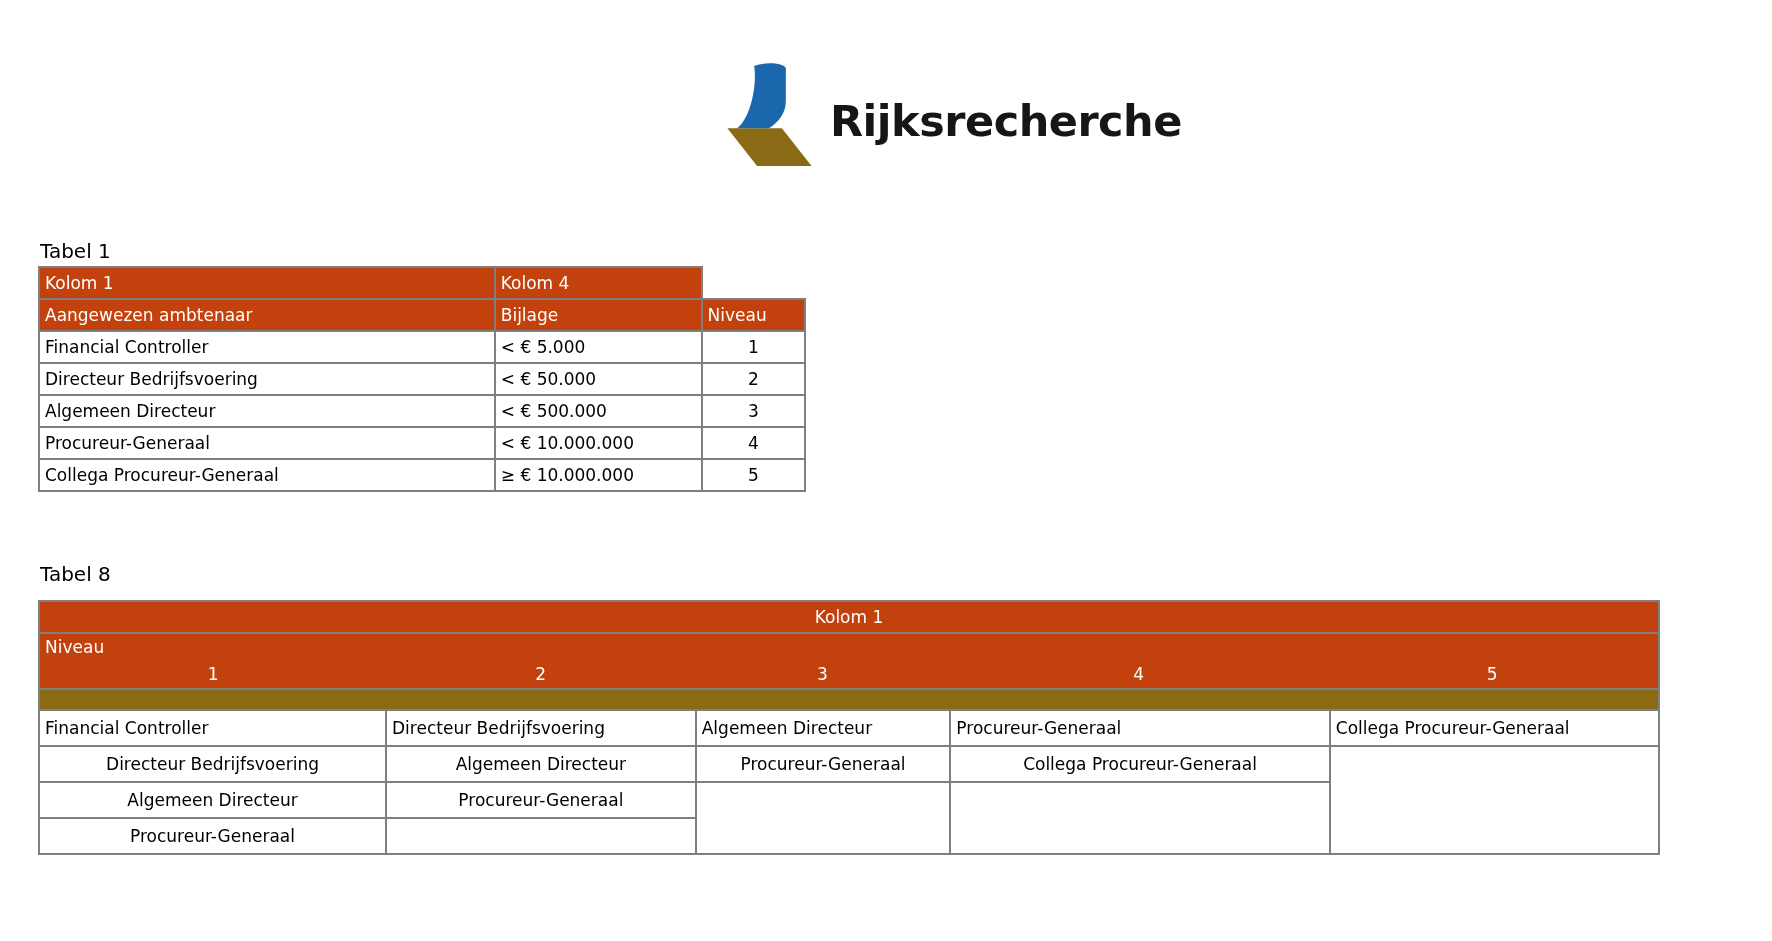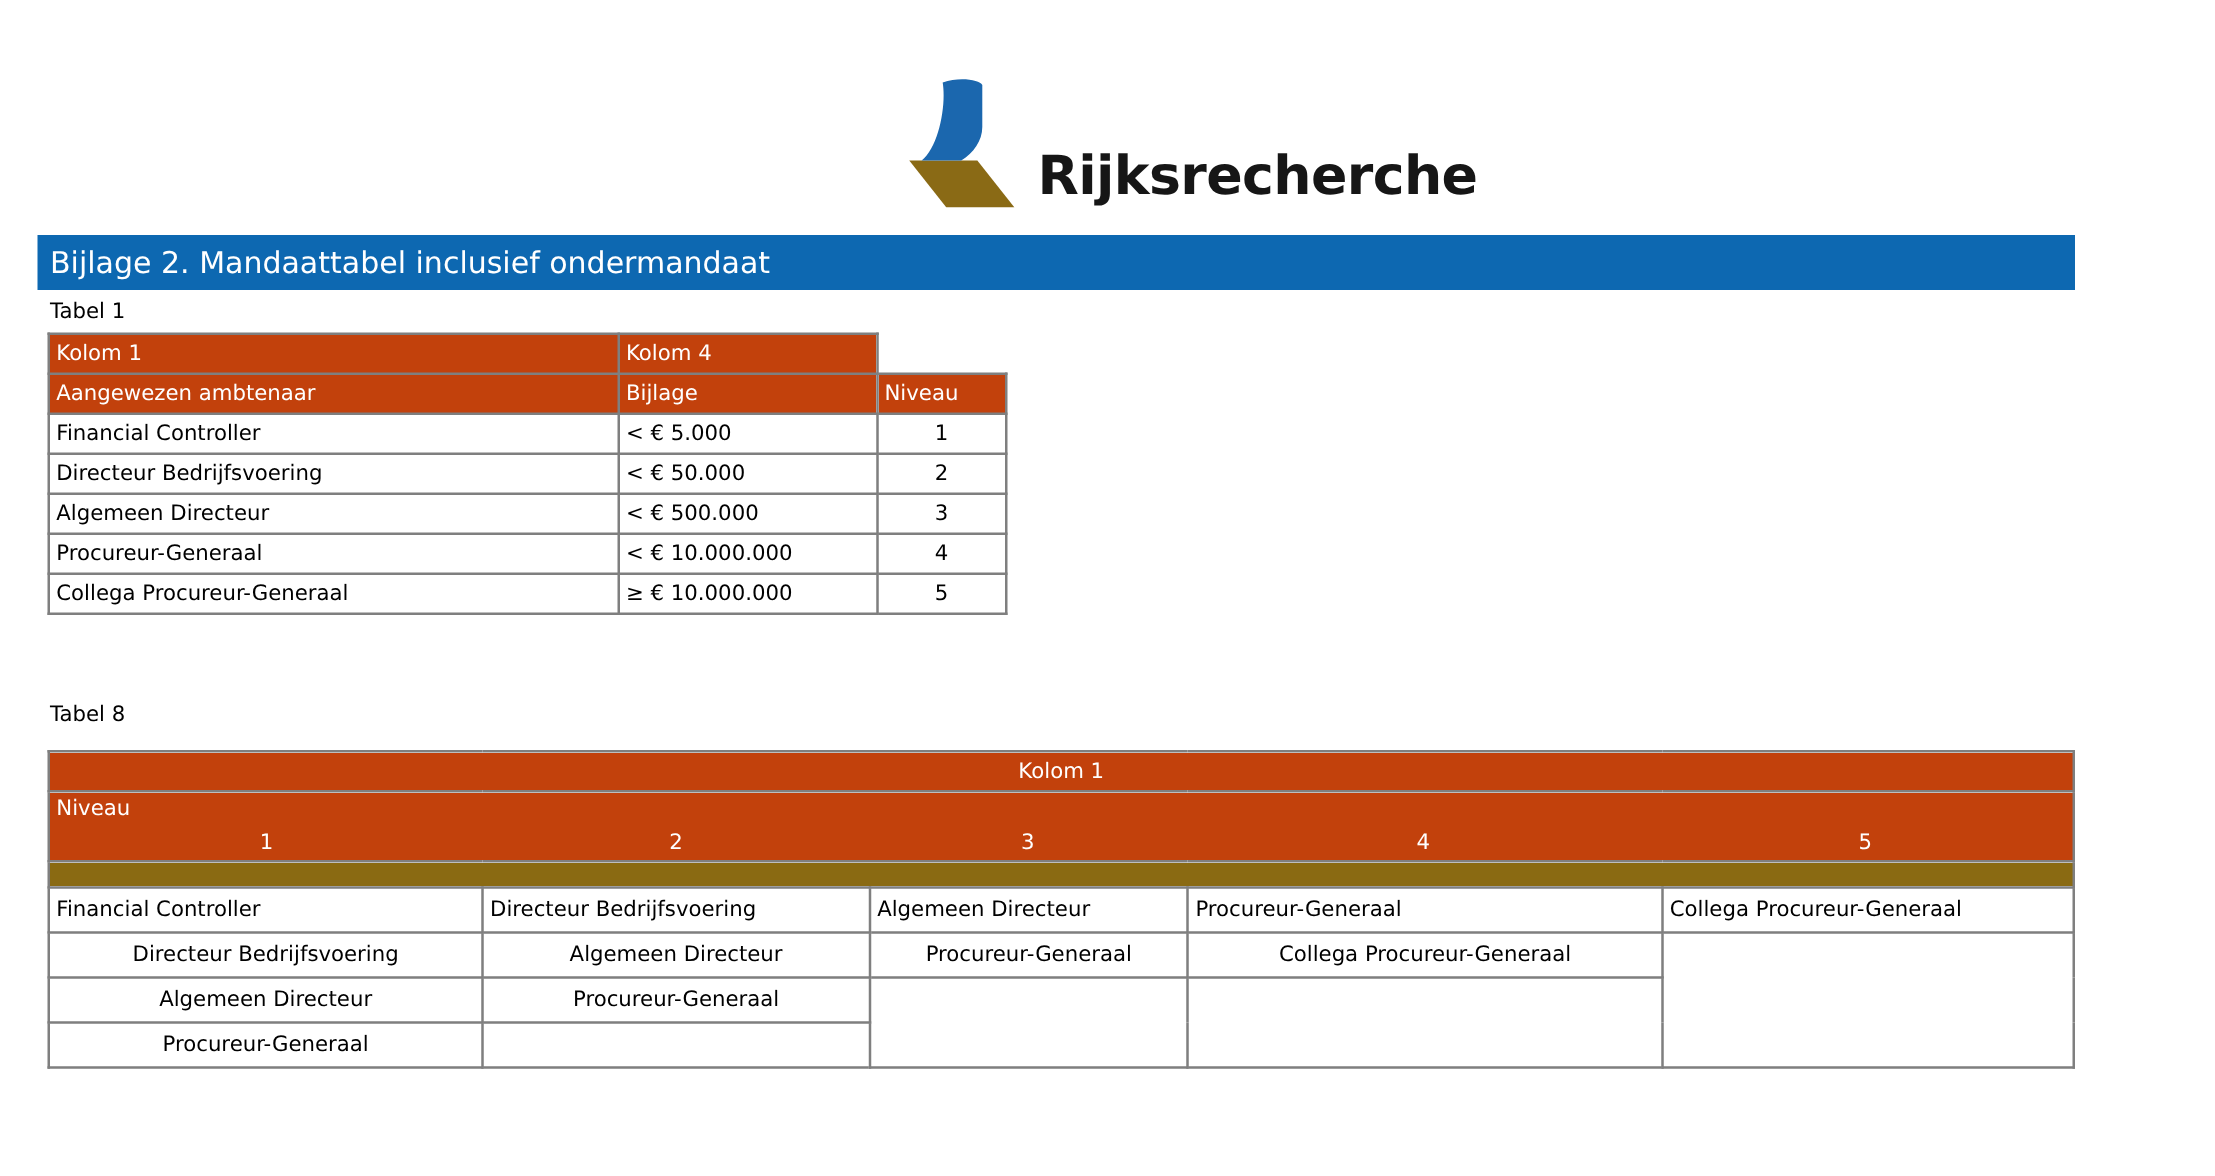--- a/index.html
+++ b/index.html
@@ -1,30 +1,30 @@
 <!DOCTYPE html>
 <html><head>
 <meta charset="utf-8">
 <style>
   html,body { margin:0; padding:0; background:#ffffff; }
   body { font-family:"DejaVu Sans","Liberation Sans",sans-serif; color:#000; }
   .page { position:relative; width:1772px; height:941px; background:#fff; overflow:hidden; }
 
   
-  .logo { position:absolute; left:724px; top:62px; display:flex; align-items:flex-end; }
+  .logo { position:absolute; left:724px; top:62px; display:flex; align-items:center; }
   .logo svg { width:90px; height:104px; display:block; }
   .logo-text { font-size:43px; font-weight:bold; color:#161616; letter-spacing:-0.5px; margin-left:16px; margin-top:14px; }
 
   
   .banner { position:absolute; left:30px; top:188px; width:1630px; height:44px;
             background:#0D68B1; color:#fff; display:flex; align-items:center;
             box-sizing:border-box; padding-left:10px; font-size:24px; }
 
   
-  .tbl-label { position:absolute; left:40px; font-size:17px; color:#000; }
+  .tbl-label { position:absolute; left:40px; font-size:20px; color:#000; }
   .tabel1-label { top:239px; }
   .tabel2-label { top:562px; }
 
   
   table { border-collapse:collapse; table-layout:fixed; font-size:17px; }
   td { border:2px solid #7F7F7F; vertical-align:middle; padding:0; overflow:hidden; white-space:nowrap; }
   td.blue { background:#c2410c; color:#fff; }
   td.left { padding-left:5px; text-align:left; }
   td.center { text-align:center; }
   td.ghost { border:none; background:transparent; }
@@ -52,23 +52,20 @@
 <div class="page">
 
   <div class="logo">
     <svg viewBox="0 0 90 105" aria-hidden="true">
       <path d="M 3,67 L 58,67 L 88,105 L 33,105 Z" fill="#8A6A15"></path>
       <path d="M 30,4 C 44,-1 60,2 62,6 L 62,40 C 62,51 55,61 45,67 L 13,67 C 27,56 33,22 30,4 Z" fill="#1B67AE"></path>
     </svg>
     <span class="logo-text">Rijksrecherche</span>
   </div>
 
-  <div class="banner">
-    <span>Bijlage 2. Mandaattabel inclusief ondermandaat</span>
-  </div>
 
   <div class="tbl-label tabel1-label">Tabel 1</div>
 
   <table class="table1">
     <colgroup>
         <col style="width:59.5%">
         <col style="width:27%">
         <col style="width:13.5%">
       </colgroup>
     <tbody>

